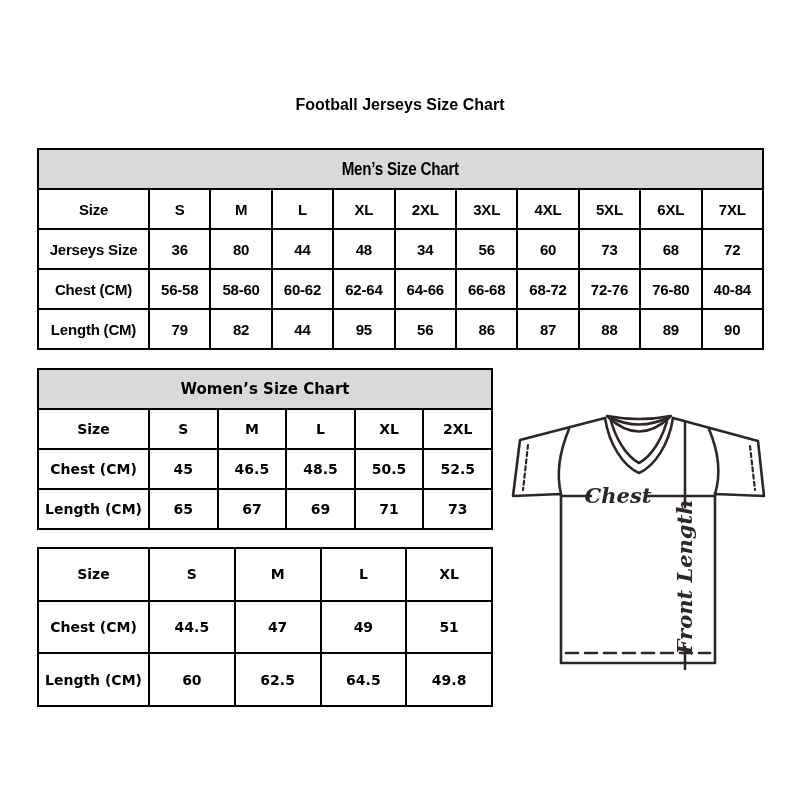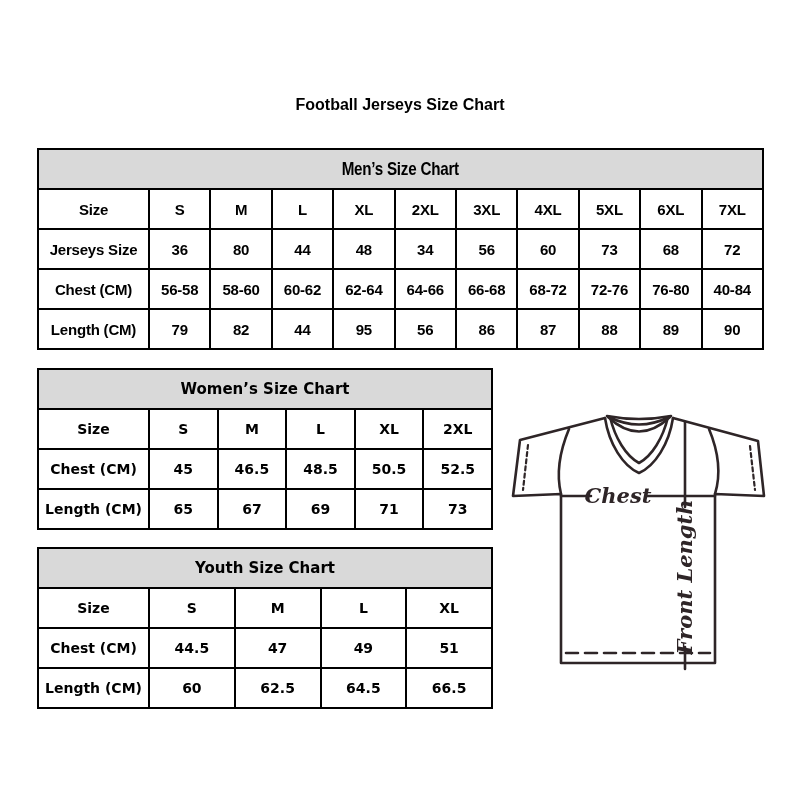--- a/index.html
+++ b/index.html
@@ -212,42 +212,39 @@
       <table>
         <colgroup>
           <col style="width: 111px;">
           <col>
           <col>
           <col>
           <col>
         </colgroup>
         <tbody>
           <tr>
-            <td colspan="5" class="tbl-title" style="background: rgb(217, 217, 217);"><span>Youth Size Chart</span></td>
-          </tr>
-          <tr>
             <td>Size</td>
             <td>S</td>
             <td>M</td>
             <td>L</td>
             <td>XL</td>
           </tr>
           <tr>
             <td>Chest (CM)</td>
             <td>44.5</td>
             <td>47</td>
             <td>49</td>
             <td>51</td>
           </tr>
           <tr>
             <td>Length (CM)</td>
             <td>60</td>
             <td>62.5</td>
             <td>64.5</td>
-            <td>66.5</td>
+            <td>49.8</td>
           </tr>
         </tbody>
       </table>
     </div>
 
   <div class="jersey">
     <svg viewBox="0 0 270 265">
       <g fill="none" stroke="#2e2527" stroke-width="2.6" stroke-linecap="round" stroke-linejoin="round">
 
         <path d="M 103,8 L 18,30 L 11,86 L 59,84 L 59,253 L 213,253 L 213,84 L 262,86 L 256,31 L 171,8"></path>

